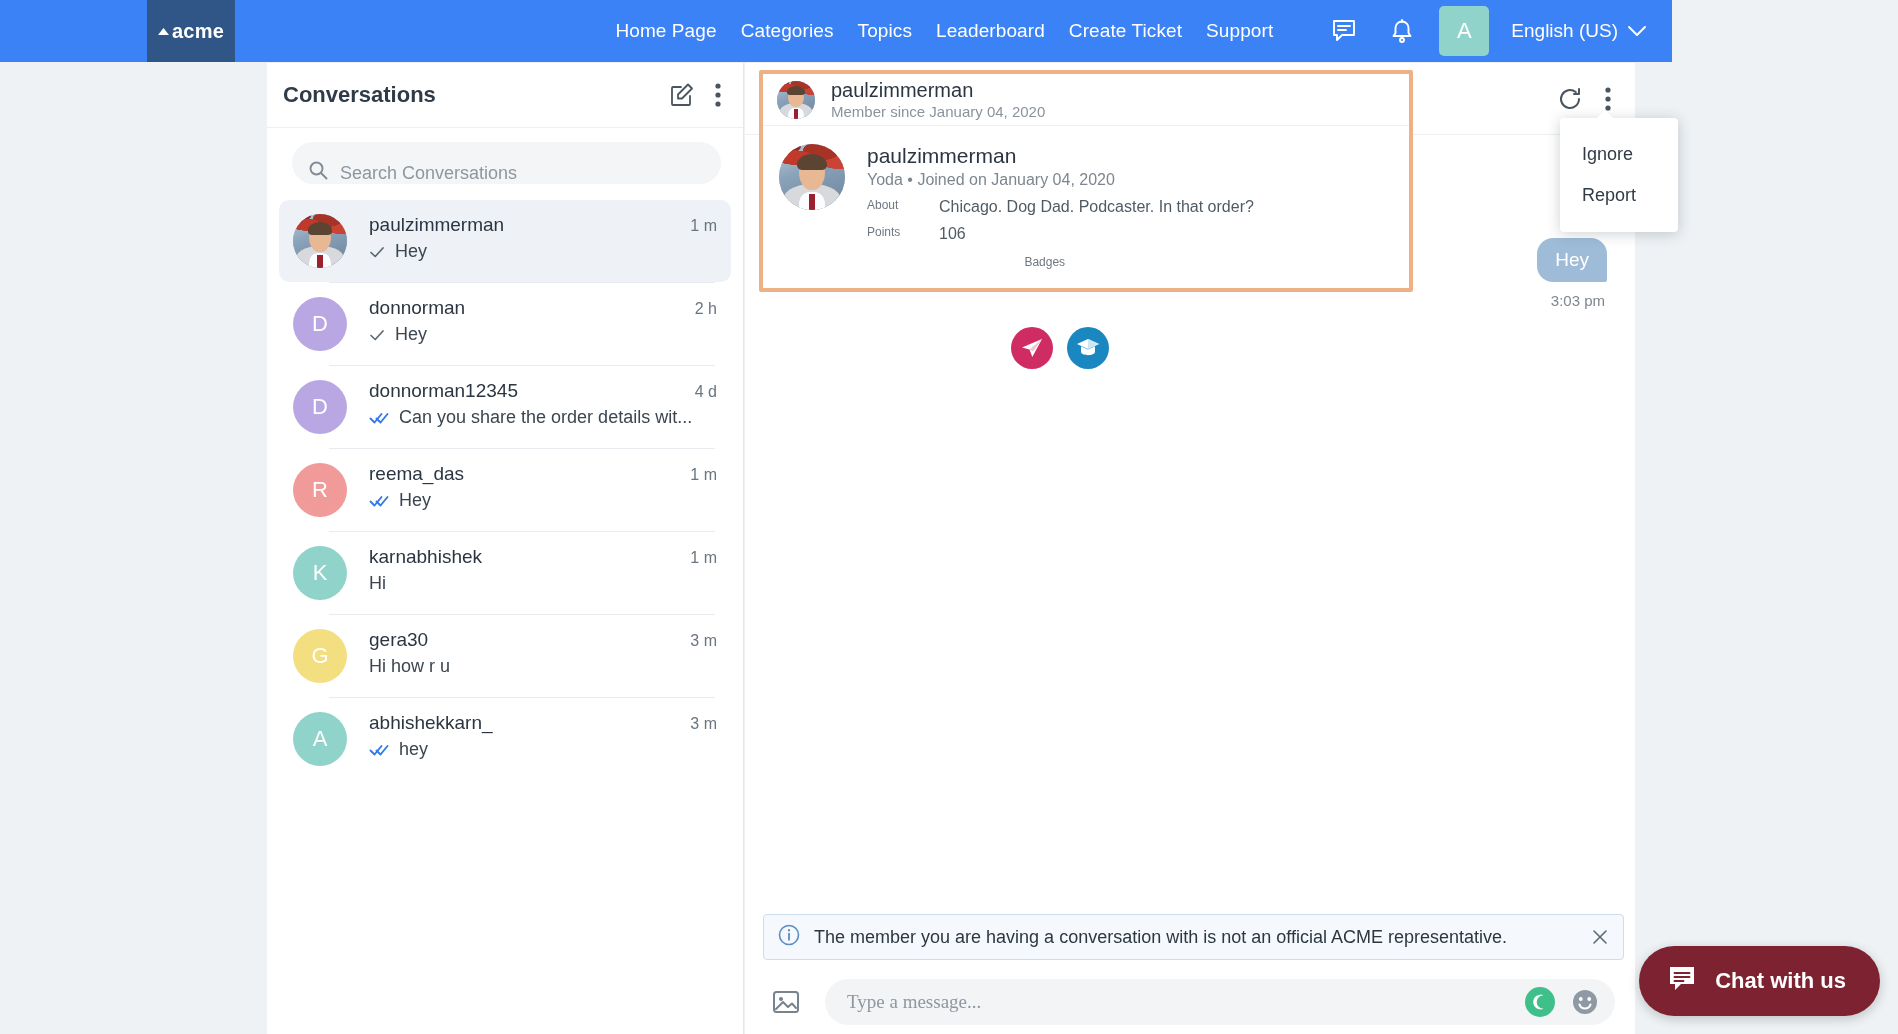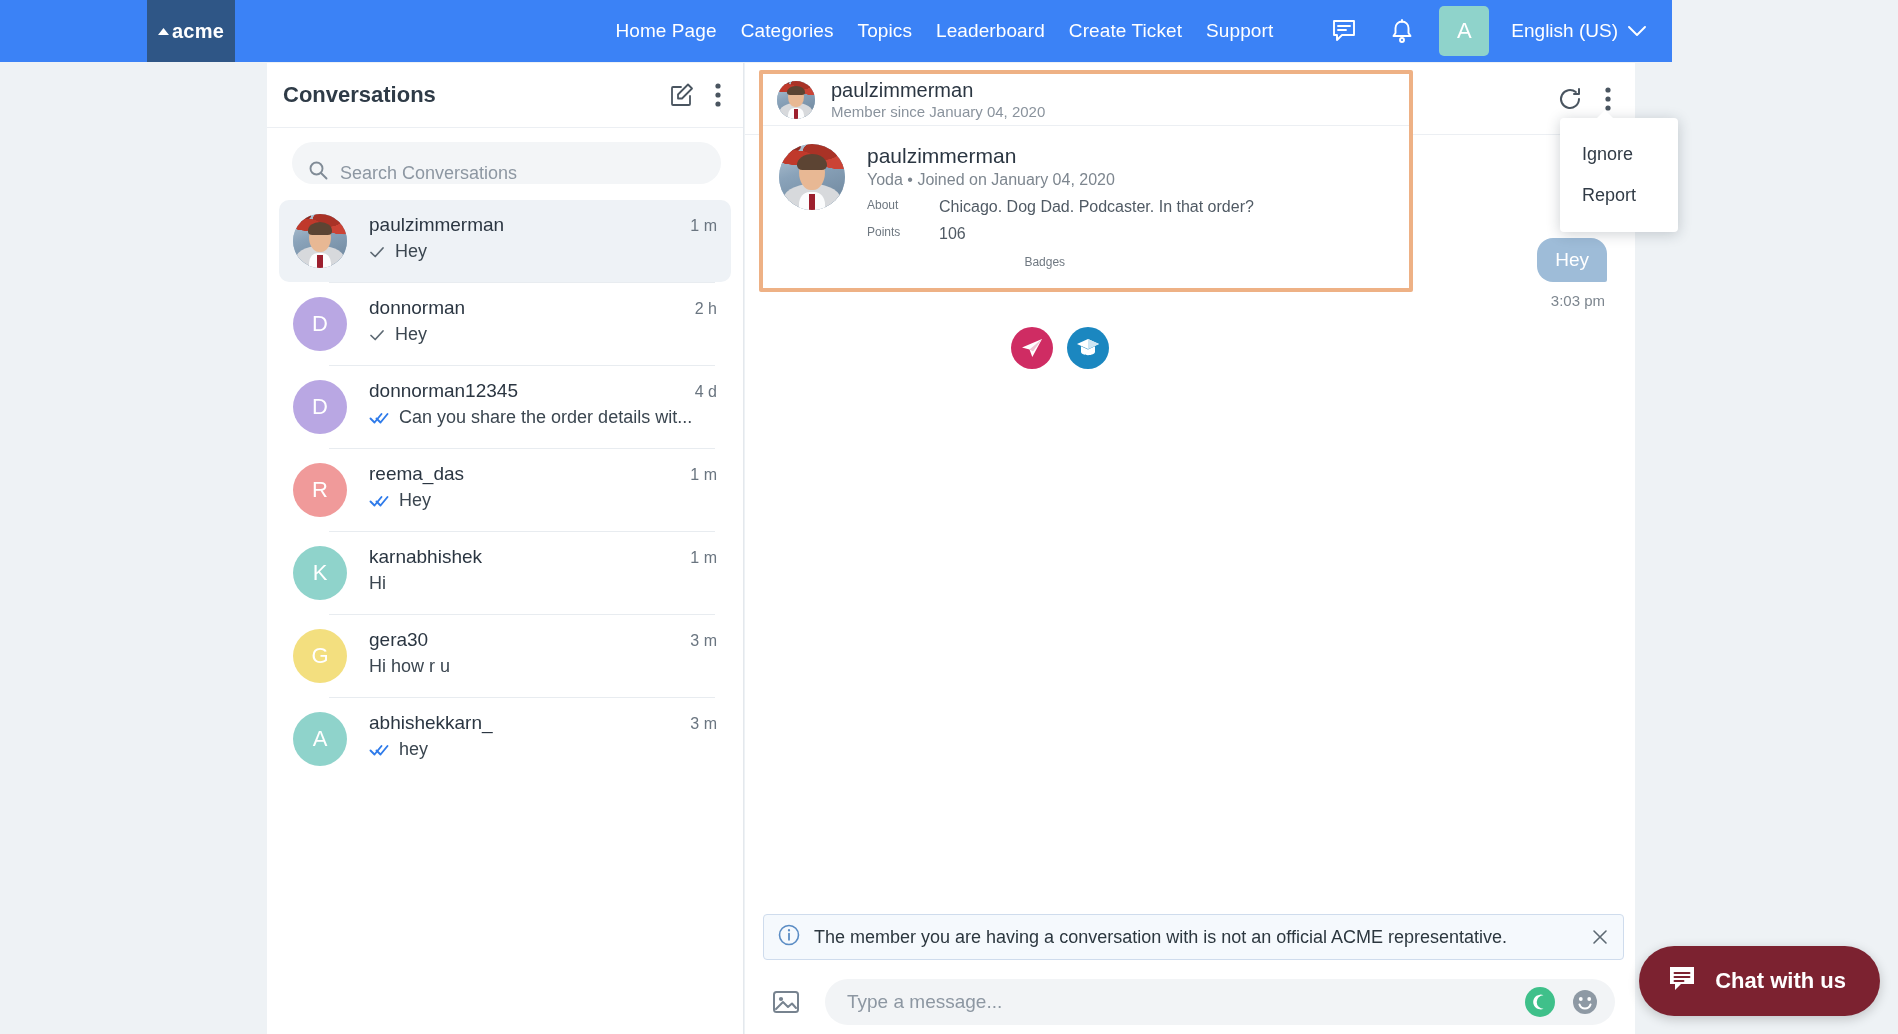--- a/index.html
+++ b/index.html
@@ -189,21 +189,21 @@
     position: absolute; left: 745px; top: 970px; width: 890px; height: 64px;
     background: #fff; display: flex; align-items: center; padding: 0 20px 0 24px; z-index: 4;
   }
   #attach-btn { width: 34px; height: 34px; display: flex; align-items: center; justify-content: center; cursor: pointer; }
   #input-pill {
     flex: 1; height: 46px; background: #f2f4f6; border-radius: 23px;
     margin-left: 22px; display: flex; align-items: center; padding: 0 16px 0 22px;
   }
   #msg-input {
     flex: 1; border: none; background: transparent; outline: none;
-    font-family: Liberation Sans, sans-serif; font-size: 19px; color: #701a75;
+    font-family: Liberation Serif, serif; font-size: 19px; color: #701a75;
   }
   #msg-input::placeholder { color: #8d97a2; }
   #composer-icons { display: flex; align-items: center; gap: 16px; margin-left: 12px; }
   #send-spinner { width: 30px; height: 30px; border-radius: 50%; background: #3fc08a; display:flex; align-items:center; justify-content:center; cursor:pointer; }
   #emoji-btn { cursor: pointer; display: flex; align-items: center; }
 
   
   #chat-widget {
     position: absolute; right: 18px; bottom: 18px; height: 70px;
     background: #7c2230; border-radius: 35px;

